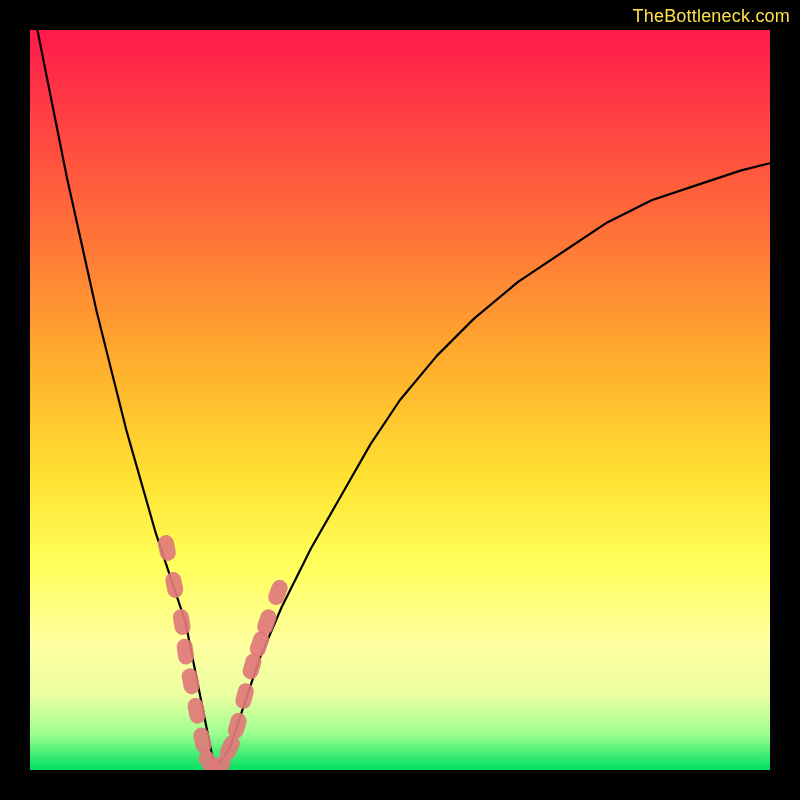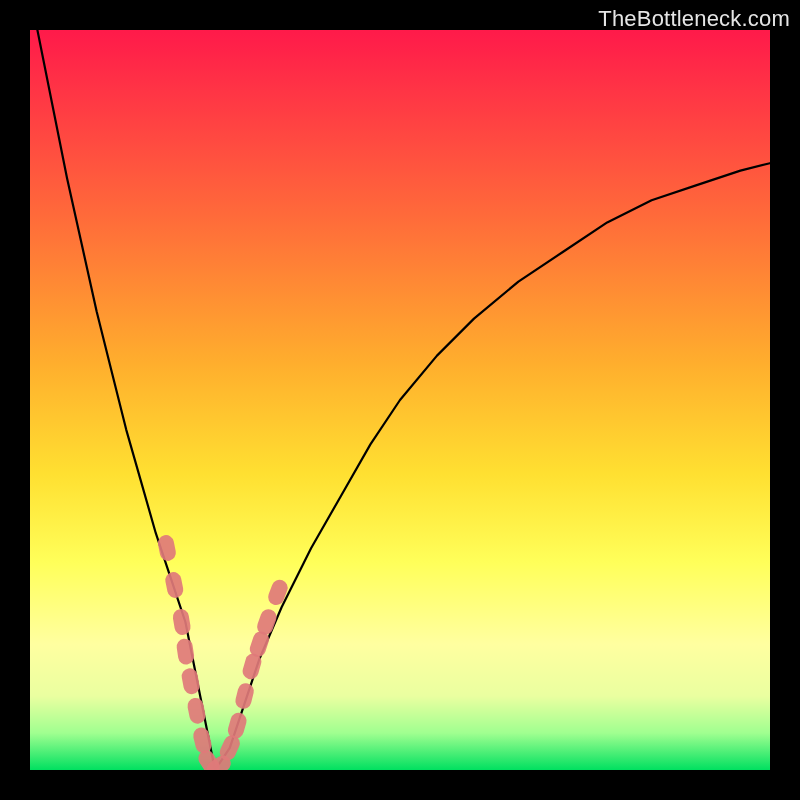--- a/index.html
+++ b/index.html
@@ -33,22 +33,22 @@
       #ffffa0 83%,
       #eaffa0 90%,
       #a0ff90 95%,
       #00e060 100%
     );
   }
   .watermark {
     position: absolute;
     top: 6px;
     right: 10px;
-    color: #e5e5e5;
-    font-size: 22px;
+    color: #fde047;
+    font-size: 18px;
     font-weight: 500;
     letter-spacing: 0.2px;
     user-select: none;
   }
   svg {
     position: absolute;
     left: 0; top: 0;
   }
 </style>
 </head>

